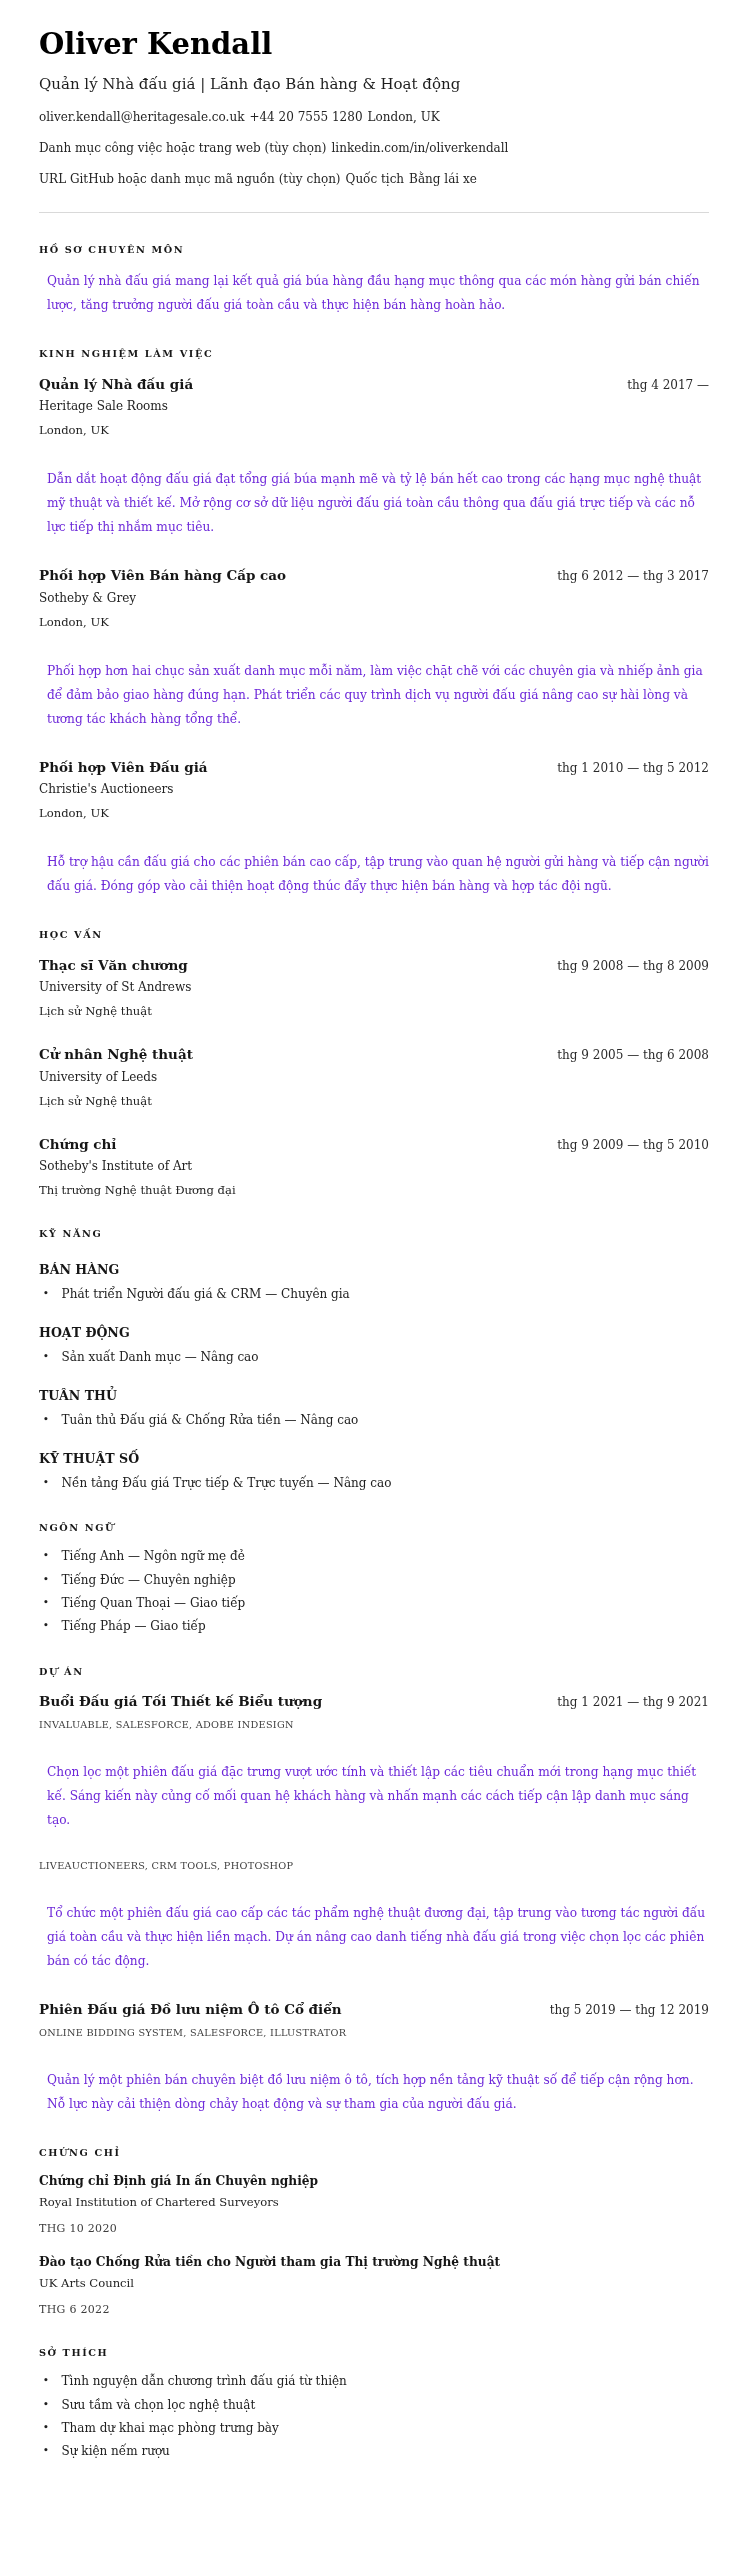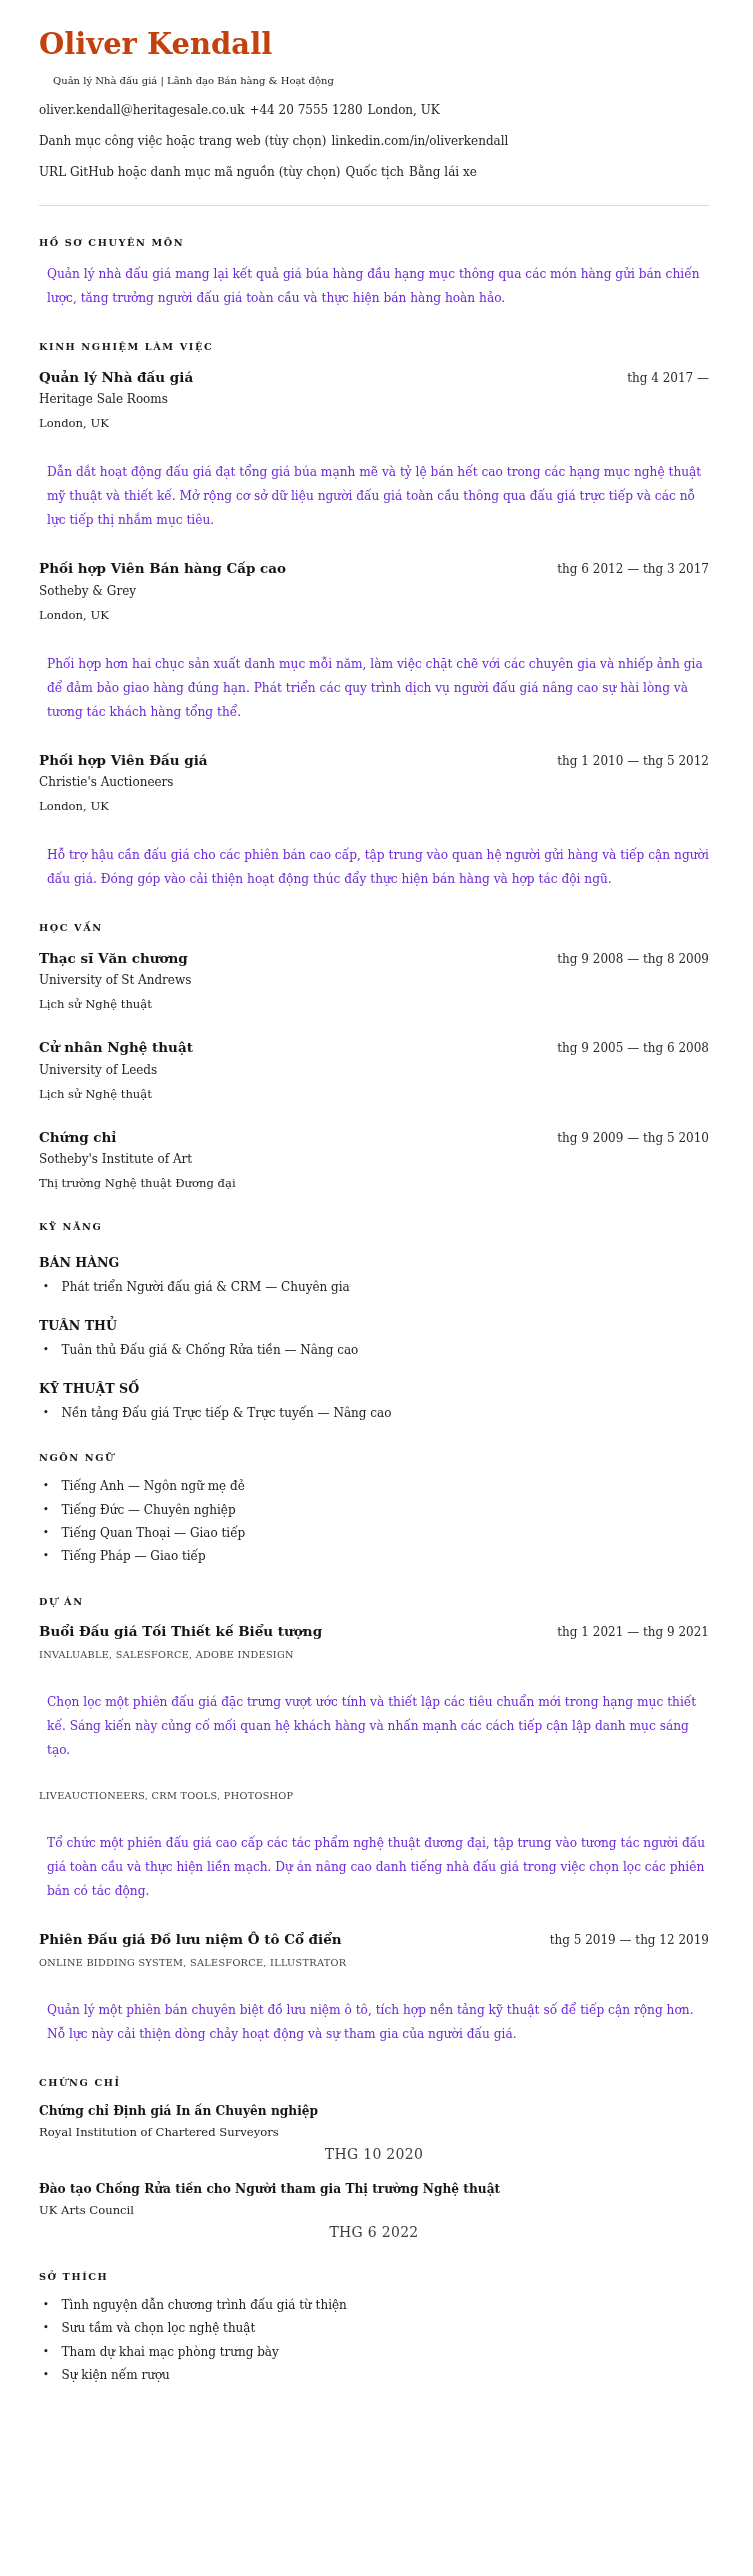--- a/index.html
+++ b/index.html
@@ -12,27 +12,26 @@
     -webkit-font-smoothing: antialiased;
   }
   .page { padding: 28px 45px 38px 39px; }
 
   
   .name {
     font-size: 29px;
     font-weight: 700;
     line-height: 1.12;
     margin: 0;
-    color: #c2410c;
+    color: #000000;
   }
   .subtitle {
-    font-size: 10px;
+    font-size: 15px;
     margin-top: 15px;
     color: #1e1e1e;
-    margin-left: 14px;
   }
   .contact-row {
     display: flex;
     flex-wrap: wrap;
     gap: 5px;
     font-size: 12px;
     margin-top: 17px;
     color: #242424;
   }
   .rule {
@@ -113,25 +112,24 @@
     font-size: 10.7px;
     color: #1e1e1e;
   }
 
   
   .cert { margin-top: 16.3px; }
   .cert + .cert { margin-top: 20px; }
   .cert-name { font-size: 12.2px; font-weight: 700; margin: 0; color: #161616; }
   .cert-org { font-size: 11.6px; margin-top: 7px; color: #222222; }
   .cert-date {
-    font-size: 14px;
+    font-size: 11px;
     letter-spacing: 0.3px;
-    margin-top: 7px;
+    margin-top: 13px;
     color: #3d3d3d;
-    text-align: center;
   }
 </style>
 </head>
 <body>
 
 <div class="page">
 
   <header>
     <h1 class="name">Oliver Kendall</h1>
     <div class="subtitle">Quản lý Nhà đấu giá | Lãnh đạo Bán hàng &amp; Hoạt động</div>
@@ -227,20 +225,26 @@
   <section>
     <h2 class="sec-title">KỸ NĂNG</h2>
 
     <div class="group">
       <h3 class="group-title">BÁN HÀNG</h3>
       <ul class="bullets">
         <li>Phát triển Người đấu giá &amp; CRM — Chuyên gia</li>
       </ul>
     </div>
 
+    <div class="group">
+      <h3 class="group-title">HOẠT ĐỘNG</h3>
+      <ul class="bullets">
+        <li>Sản xuất Danh mục — Nâng cao</li>
+      </ul>
+    </div>
 
     <div class="group">
       <h3 class="group-title">TUÂN THỦ</h3>
       <ul class="bullets">
         <li>Tuân thủ Đấu giá &amp; Chống Rửa tiền — Nâng cao</li>
       </ul>
     </div>
 
     <div class="group">
       <h3 class="group-title">KỸ THUẬT SỐ</h3>

